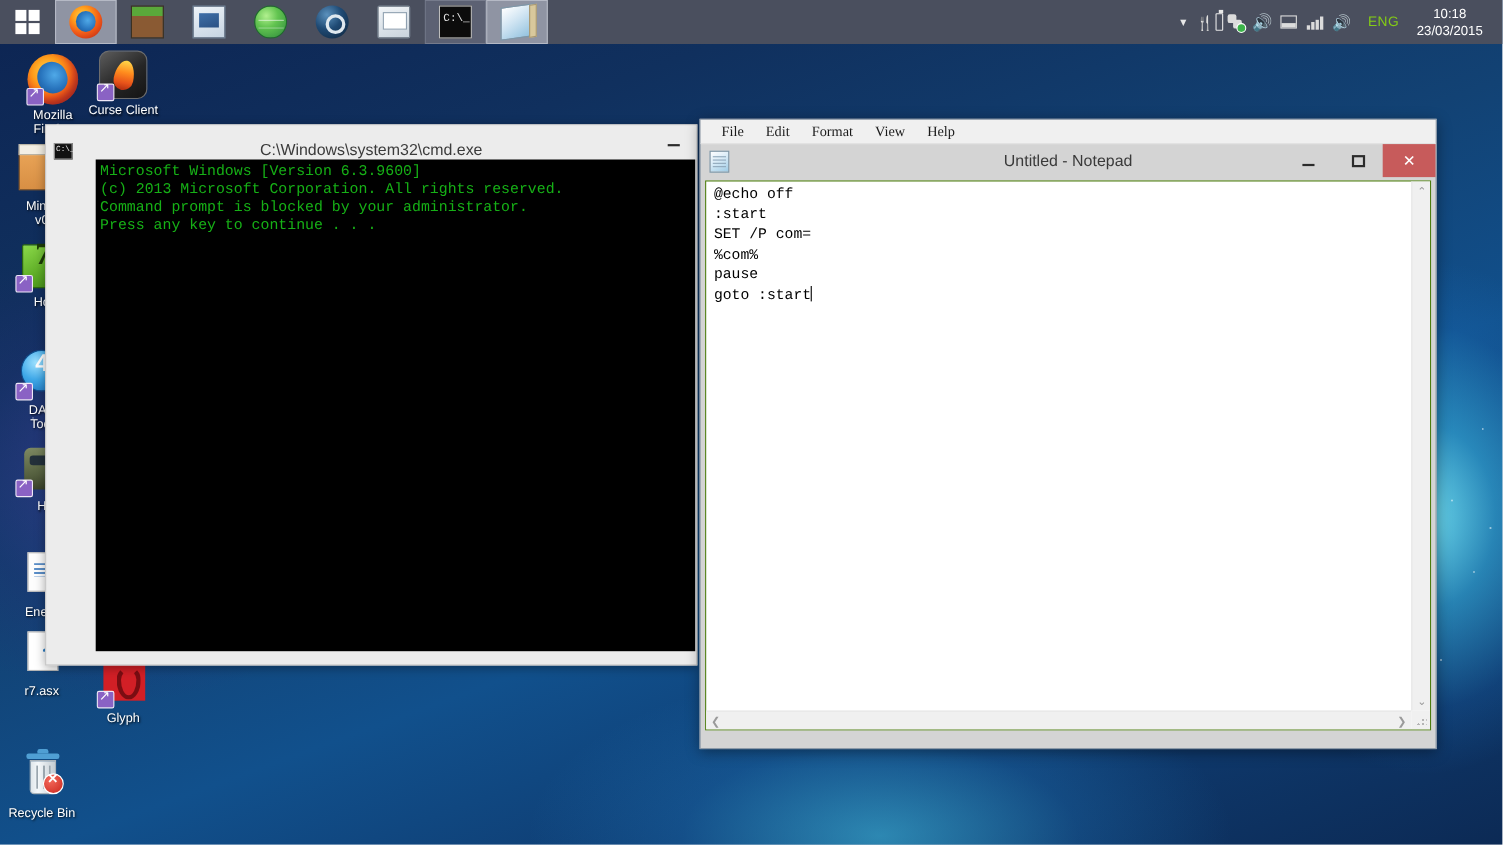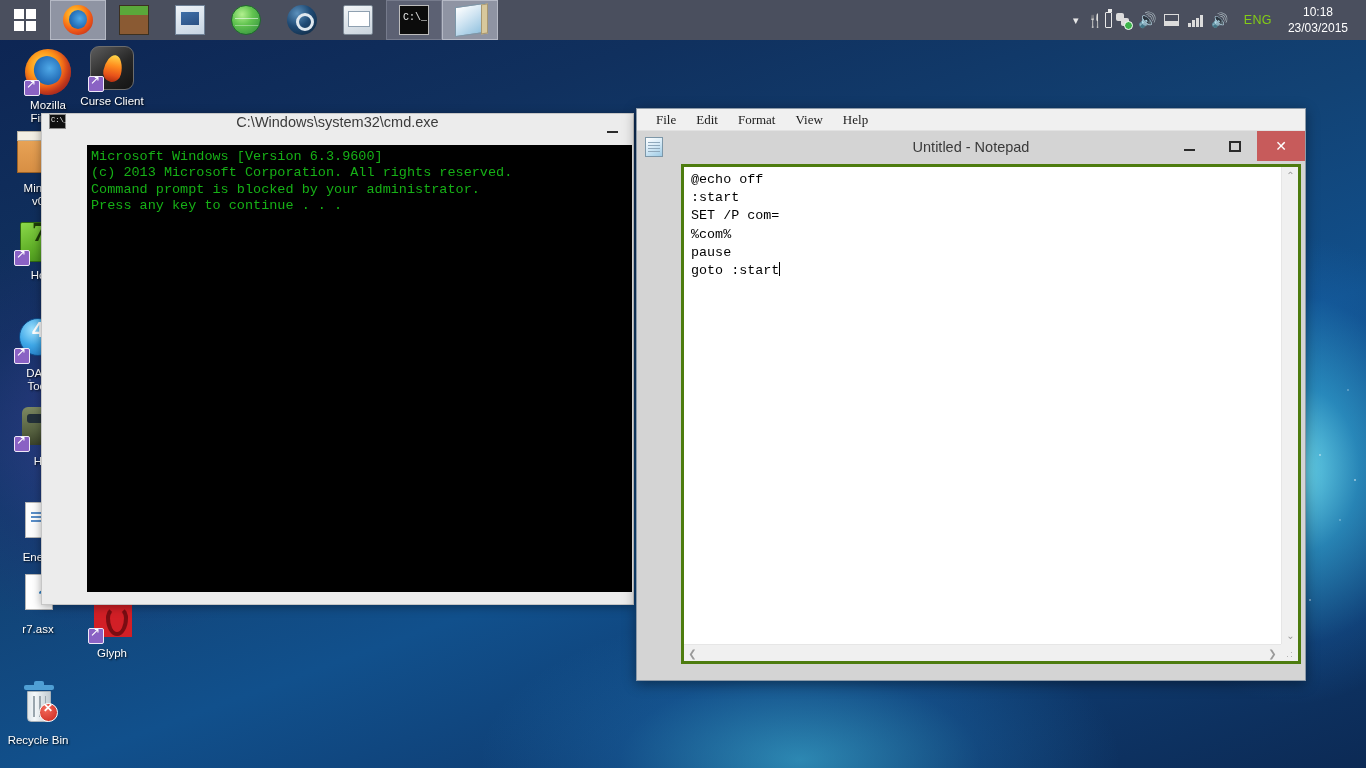--- a/index.html
+++ b/index.html
@@ -338,21 +338,21 @@
   #cmd-window {
     position: absolute; left: 41px; top: 113px;
     width: 593px; height: 492px;
     background: #ececec;
     border: 1px solid #c6c6c6;
     z-index: 60;
     box-shadow: 0 2px 9px rgba(0,0,0,.35);
   }
   #cmd-titlebar {
     height: 31px; position: relative;
-    display: flex; align-items: flex-start;
+    display: flex; align-items: flex-end;
     background: #ececec;
   }
   #cmd-sysicon {
     width: 17px; height: 15px; margin-left: 7px;
     background: #111; border: 1px solid #8d8d8d; position: relative;
   }
   #cmd-sysicon::after {
     content: "C:\\_"; position: absolute; left: 1px; top: 1px;
     font-family: "Liberation Mono", monospace; font-size: 7px; color: #f0f0f0;
   }
@@ -418,21 +418,21 @@
     display: flex; align-items: center;
     padding-left: 9px; gap: 0px;
     border-bottom: 1px solid #e2e2e2;
   }
   .np-menu {
     padding: 2px 10px; font-size: 13px; color: #1a1a1a;
     font-family: "Liberation Serif", serif;
   }
   #np-body {
     position: absolute; left: 4px; right: 4px; top: 55px; bottom: 16px;
-    background: #fff; border: 3px solid #4d7c0f; margin-left: 40px;
+    background: #fff; border: 1px solid #4d7c0f;
   }
   #np-text {
     position: absolute; left: 0; top: 0; right: 17px; bottom: 17px;
     padding: 4px 0 0 7px;
     font-family: "Liberation Mono", monospace;
     font-size: 13.4px; line-height: 18.2px;
     color: #000; white-space: pre;
     overflow: hidden;
   }
   #np-caret {

